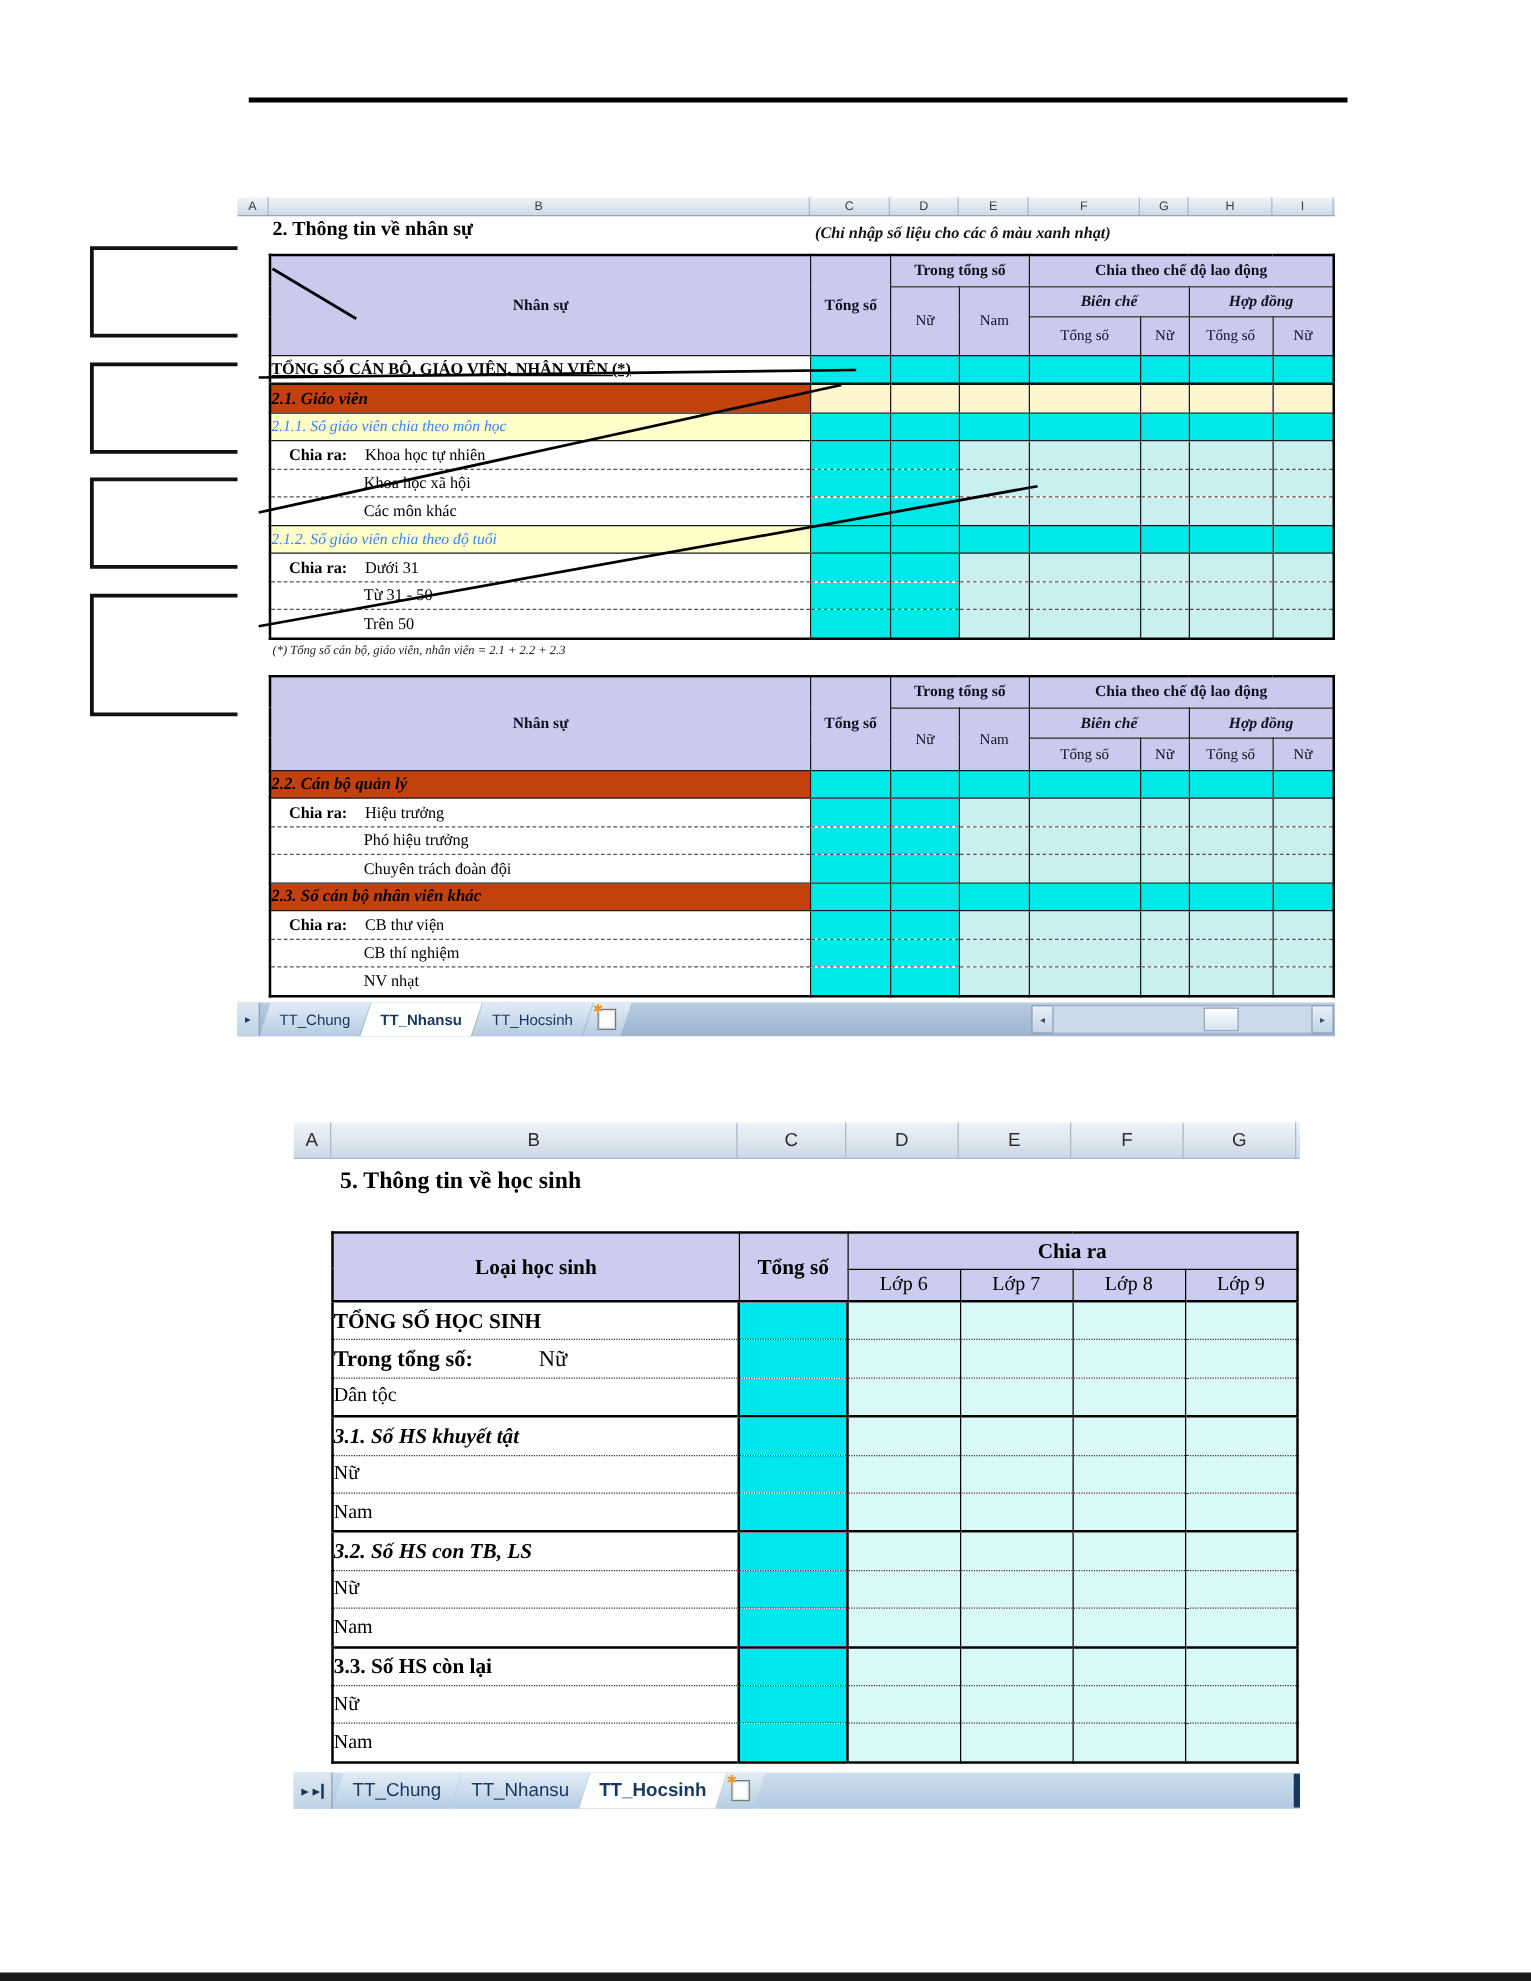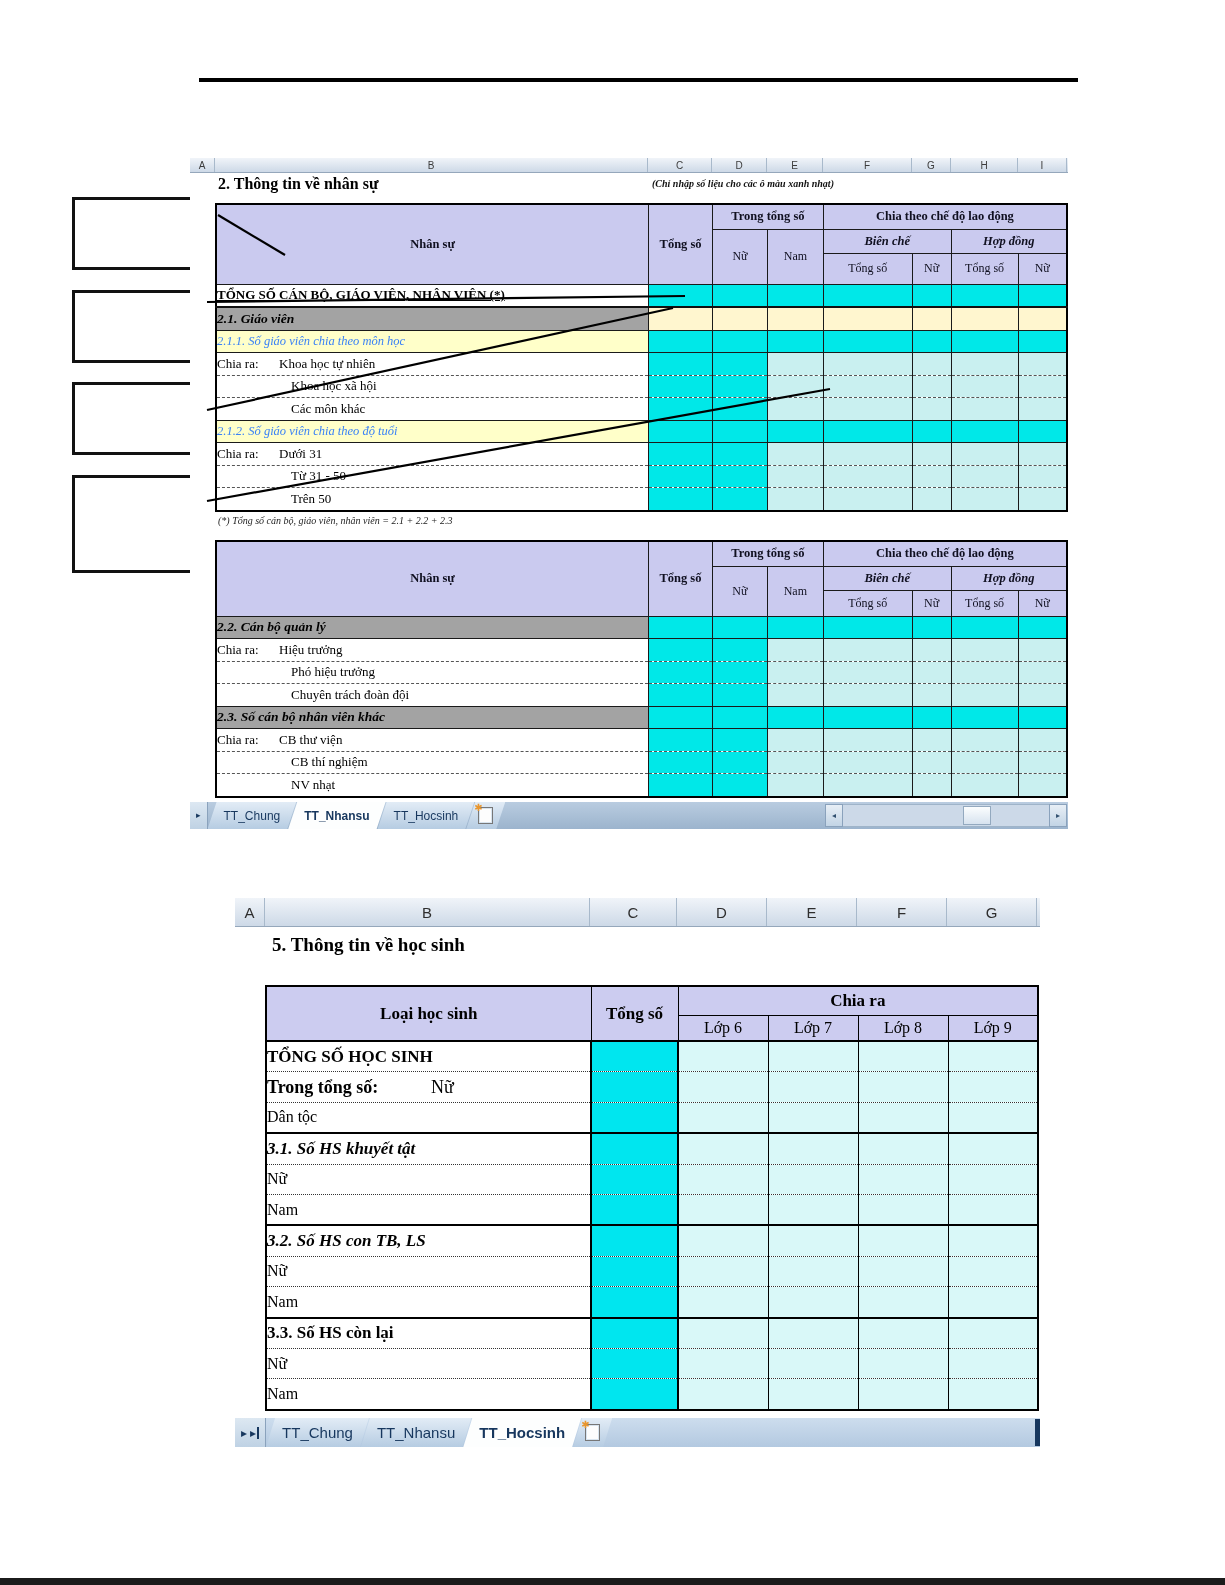--- a/index.html
+++ b/index.html
@@ -27,21 +27,21 @@
   
   .colstrip{position:absolute;left:0;top:0;display:flex;background:linear-gradient(#f0f4f9,#cdd9e7);
             border-bottom:1px solid #95a7bb;color:#3c3c3c;}
   .ws1 .colstrip{height:14px;width:878px;font-size:10px;}
   .ws2 .colstrip{height:28px;width:805px;font-size:15px;color:#2e2e2e;}
   .colletter{display:flex;align-items:center;justify-content:center;border-right:1px solid #a8b9cb;
              box-sizing:border-box;overflow:hidden;}
 
   
   .s1-title{position:absolute;left:28px;top:17px;font-weight:bold;font-size:16px;color:#000;}
-  .s1-note{position:absolute;left:462px;top:20px;font-weight:bold;font-style:italic;font-size:10px;color:#111;}
+  .s1-note{position:absolute;left:462px;top:20px;font-weight:bold;font-style:italic;font-size:13px;color:#111;}
   .s2-title{position:absolute;left:37px;top:36px;font-weight:bold;font-size:19px;color:#000;}
   .footnote{position:absolute;left:28px;top:357px;font-style:italic;font-size:10px;color:#222;}
 
   
   table.xl{border-collapse:collapse;table-layout:fixed;position:absolute;left:25px;
            border:2px solid #000;font-family:"Liberation Serif","DejaVu Serif",serif;}
   .t1{top:45px;}
   .t2{top:382px;}
   table.xl th{border:1px solid #1a1a1a;background:#cacaef;font-size:12.5px;color:#101020;
               padding:0;font-weight:bold;overflow:hidden;}
@@ -51,24 +51,24 @@
   table.xl td:first-child{border-left:none;}
   table.xl tr.k-total td,table.xl tr.k-section td,table.xl tr.k-subsection td{
       border-top:1px solid #1a1a1a;border-bottom:1px solid #1a1a1a;}
   table.xl tr.k-total td{border-bottom:2px solid #101010;margin-top:46px;}
   table.xl tr.k-detail td,table.xl tr.k-detail-cont td{border-bottom:1px dashed #555;}
   .c-bright{background:#00e8e8;}
   .c-light{background:#c9f0f0;}
   .c-cream{background:#fff6cf;}
   td.lbl{font-size:13px;color:#000;padding:0 3px 0 6px;white-space:nowrap;background:#fff;}
   tr.k-total td.lbl{font-weight:bold;text-decoration:underline;font-size:13px;}
-  tr.k-section td.lbl{font-weight:bold;font-style:italic;background:#a3a3a3;font-size:13.5px;}
+  tr.k-section td.lbl{font-weight:bold;font-style:italic;background:#c2410c;font-size:13.5px;}
   tr.k-subsection td.lbl{font-style:italic;background:#ffffc9;color:#3b82f6;font-size:12.5px;}
   tr.k-detail-cont td.lbl{padding-left:74px;}
-  .pfx{display:inline-block;width:62px;font-weight:normal;}
+  .pfx{display:inline-block;width:75px;font-weight:bold;text-align:center;}
 
   
   table.xs{border-collapse:collapse;table-layout:fixed;position:absolute;left:30px;top:87px;
            border:2px solid #000;font-family:"Liberation Serif","DejaVu Serif",serif;}
   table.xs th{border:1px solid #000;background:#ccccf0;color:#000;padding:0;overflow:hidden;}
   table.xs th.h-big{font-size:17px;font-weight:bold;}
   table.xs th.h-grade{font-size:16px;font-weight:normal;}
   table.xs td{border-left:1px solid #000;border-bottom:1px dotted #333;padding:0;height:29.4px;overflow:hidden;}
   table.xs td:nth-child(2){border-left:2px solid #000;}
   table.xs td:nth-child(3){border-left:2px solid #000;}

